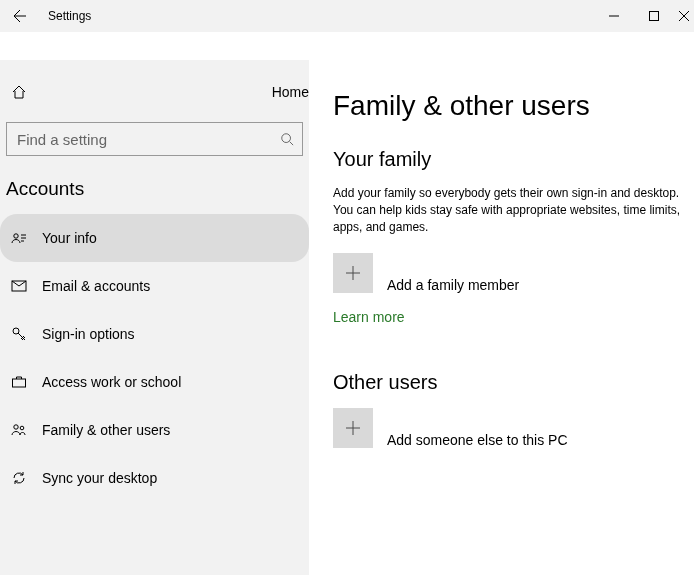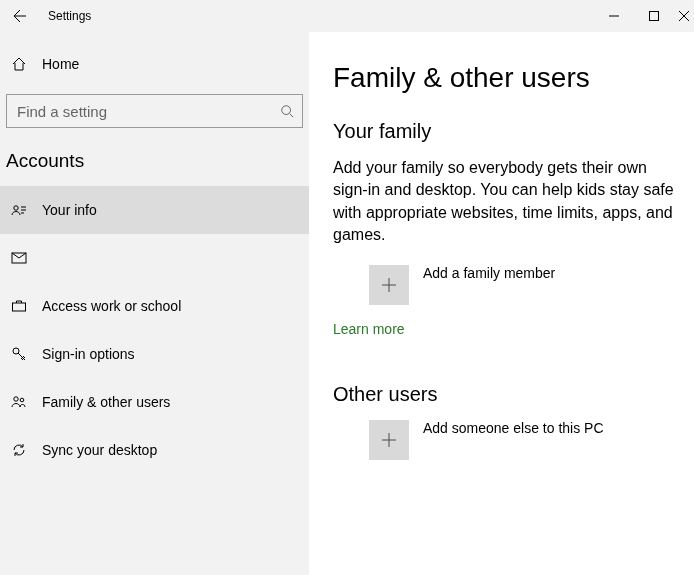--- a/index.html
+++ b/index.html
@@ -5,21 +5,21 @@
   * { box-sizing: border-box; margin: 0; padding: 0; }
   body {
     font-family: "Segoe UI", Arial, sans-serif;
     width: 694px;
     height: 575px;
     overflow: hidden;
     background: #fff;
     color: #000;
     font-size: 14px;
   }
-  .window { display: flex; flex-direction: column; height: 100%; }
+  .window { display: flex; flex-direction: column; height: 100%; gap: 28px; }
   .titlebar {
     height: 32px;
     display: flex;
     align-items: center;
     background: #f2f2f2;
     position: relative;
   }
   .back-btn { width: 40px; height: 32px; display:flex; align-items:center; justify-content:center; }
   .app-title { font-size: 12px; margin-left: 8px; }
   .win-controls { position: absolute; right: 0; top: 0; display:flex; height:32px; }
@@ -32,20 +32,21 @@
     display:flex;
     flex-direction:column;
     padding-top: 8px;
   }
   .home-row {
     height: 48px;
     display:flex;
     align-items:center;
     padding-left: 10px;
     gap: 14px;
+    justify-content: space-between;
   }
   .home-row .icon, .nav-item .icon { width:18px; display:flex; justify-content:center; }
   .search-wrap { padding: 6px 6px 10px 6px; }
   .search {
     width: 100%;
     height: 34px;
     border: 1px solid #999;
     background: #f2f2f2;
     display:flex;
     align-items:center;
@@ -63,34 +64,34 @@
     font-size:19px;
     padding: 12px 6px 14px 6px;
   }
   .nav-item {
     height: 48px;
     display:flex;
     align-items:center;
     padding-left: 10px;
     gap: 14px;
     font-size:14px;
+    border-radius:17px;
   }
   .nav-item.active { background: #dcdcdc; }
   .content {
     flex:1;
     padding: 12px 10px 0 24px;
     overflow:hidden;
   }
   .page-title { font-size: 28px; font-weight:400; margin-top: 18px; margin-bottom: 26px; }
   .section-h { font-size: 20px; font-weight:400; margin-bottom: 14px; margin-top: 2px;}
-  .desc { font-size: 16px; color:#000; line-height:1.4; margin-bottom: 18px; max-width: 350px;}
+  .desc { font-size: 12px; color:#000; line-height:1.4; margin-bottom: 18px; max-width: 350px;}
   .action-row {
-    display:flex; align-items:flex-start; gap:14px;
+    display:flex; align-items:flex-end; gap:14px;
     margin-bottom: 16px;
-    margin-left: 36px;
   }
   .plus-tile {
     width:40px; height:40px; background:#d9d9d9;
     display:flex; align-items:center; justify-content:center;
   }
   .plus-tile svg { stroke:#4a4a4a; }
   .action-label { font-size:14px; }
   .link { color:#2a7a2a; font-size:14px; margin-bottom: 16px; display:inline-block; }
   svg { display:block; }
 </style>
@@ -157,40 +158,41 @@
         <span>Your info</span>
       </div>
 
       <div class="nav-item">
         <span class="icon">
           <svg width="16" height="16" viewBox="0 0 16 16">
               <rect x="1" y="3" width="14" height="10" stroke="#000" stroke-width="1" fill="none"></rect>
               <path d="M1 3l7 5 7-5" stroke="#000" stroke-width="1" fill="none"></path>
             </svg>
         </span>
+        <span>Email &amp; accounts</span>
+      </div>
+
+      <div class="nav-item">
+        <span class="icon">
+          <svg width="16" height="16" viewBox="0 0 16 16">
+              <circle cx="5" cy="5" r="3" stroke="#000" stroke-width="1" fill="none"></circle>
+              <path d="M7 7l7 7M12 10l2 2M10 12l2 2" stroke="#000" stroke-width="1" fill="none"></path>
+            </svg>
+        </span>
+        <span>Sign-in options</span>
       </div>
 
       <div class="nav-item">
         <span class="icon">
           <svg width="16" height="16" viewBox="0 0 16 16">
               <rect x="1.5" y="5" width="13" height="8" stroke="#000" stroke-width="1" fill="none"></rect>
               <path d="M5.5 5V3h5v2" stroke="#000" stroke-width="1" fill="none"></path>
             </svg>
         </span>
         <span>Access work or school</span>
-      </div>
-
-      <div class="nav-item">
-        <span class="icon">
-          <svg width="16" height="16" viewBox="0 0 16 16">
-              <circle cx="5" cy="5" r="3" stroke="#000" stroke-width="1" fill="none"></circle>
-              <path d="M7 7l7 7M12 10l2 2M10 12l2 2" stroke="#000" stroke-width="1" fill="none"></path>
-            </svg>
-        </span>
-        <span>Sign-in options</span>
       </div>
 
       <div class="nav-item">
         <span class="icon">
           <svg width="16" height="16" viewBox="0 0 16 16">
               <circle cx="5" cy="5" r="2.2" stroke="#000" stroke-width="1" fill="none"></circle>
               <circle cx="11" cy="6" r="1.8" stroke="#000" stroke-width="1" fill="none"></circle>
               <path d="M1 13c0-2 2-3.5 4-3.5s4 1.5 4 3.5 M9 13c0-1.5 1-2.5 2.5-2.5s2.5 1 2.5 2.5" stroke="#000" stroke-width="1" fill="none"></path>
             </svg>
         </span>

